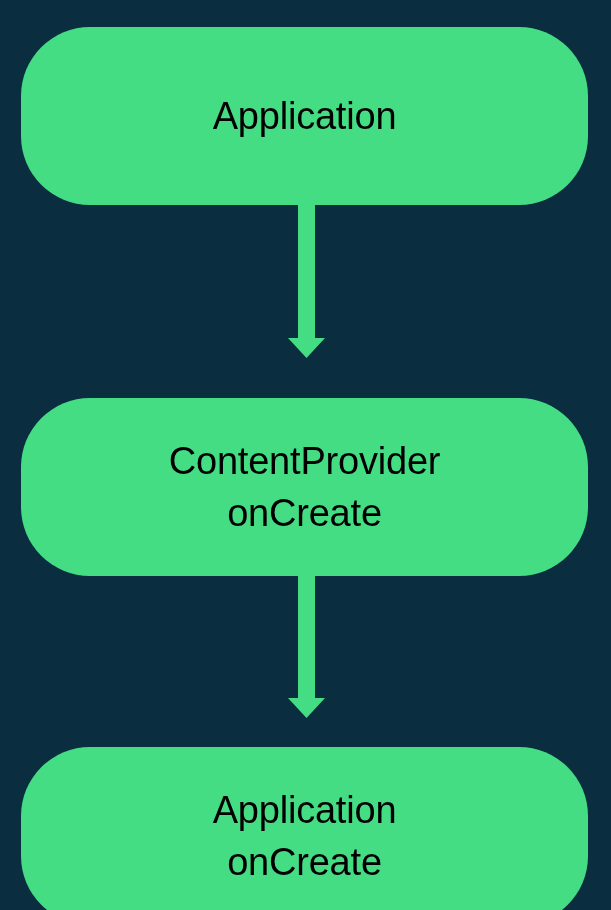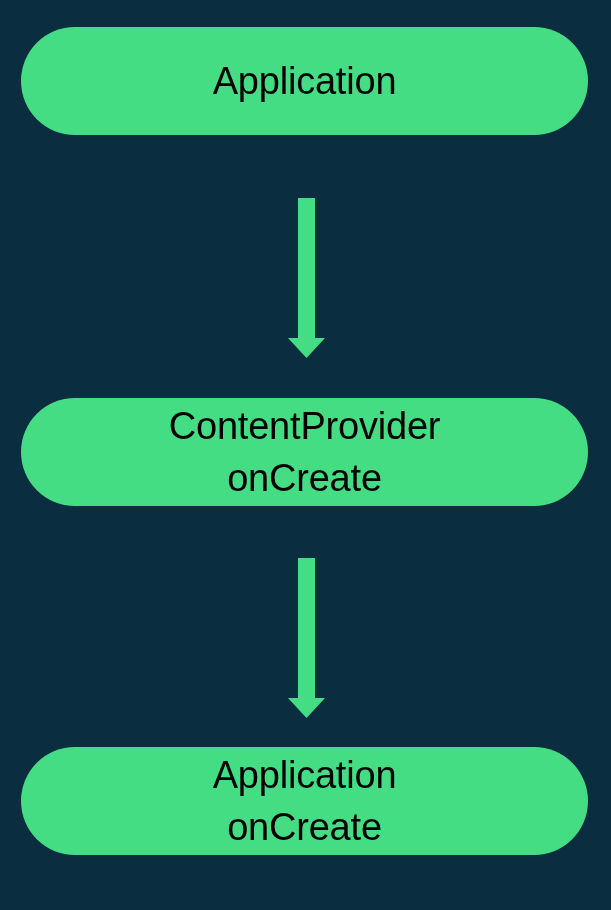--- a/index.html
+++ b/index.html
@@ -16,21 +16,21 @@
   #flowchart-canvas {
     position: relative;
     width: 611px;
     height: 910px;
     background: #0b2d40;
   }
   .node {
     position: absolute;
     left: 21px;
     width: 567px;
-    height: 108px;
+    height: 178px;
     background: #45dd84;
     border-radius: 69px;
     display: flex;
     flex-direction: column;
     align-items: center;
     justify-content: center;
     box-sizing: border-box;
   }
   .node-label {
     color: #000000;

